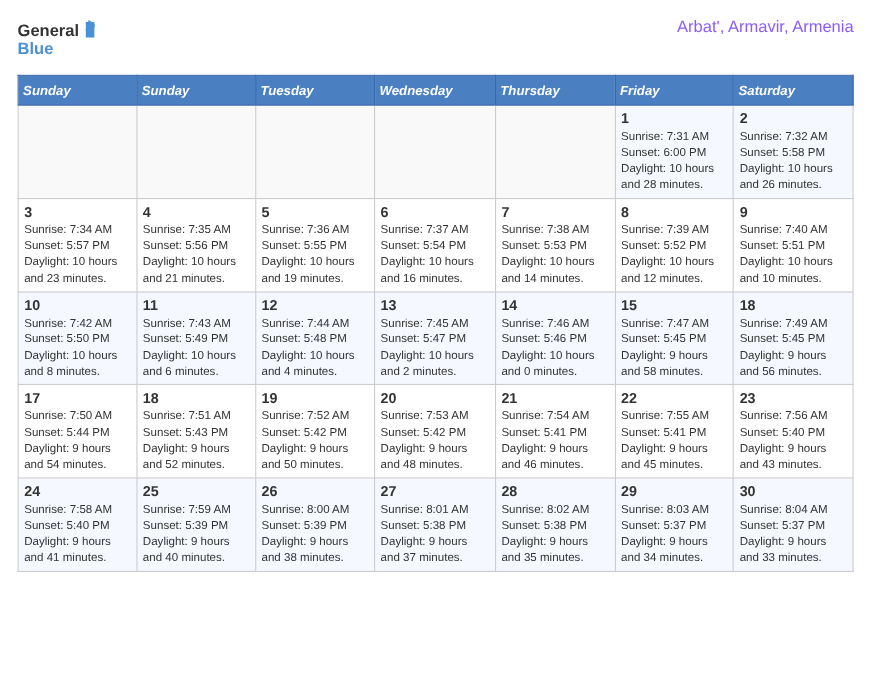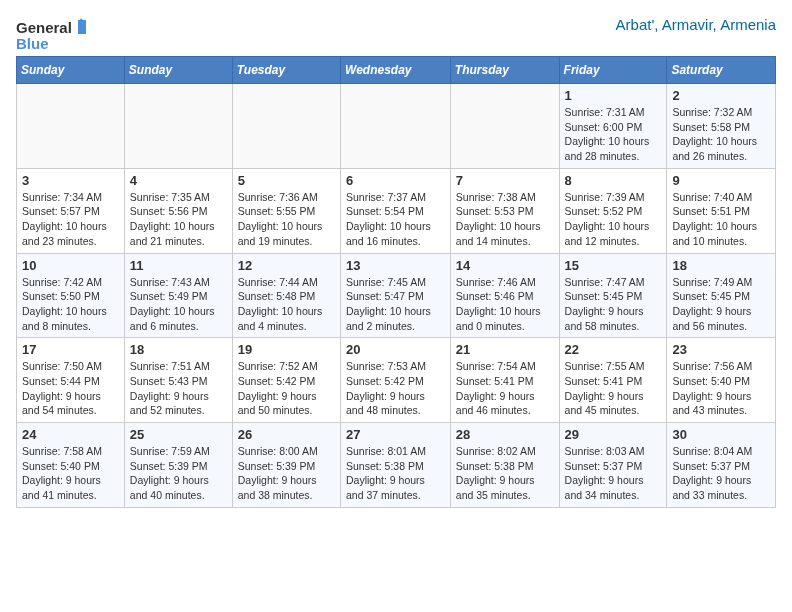--- a/index.html
+++ b/index.html
@@ -7,37 +7,38 @@
       font-family: Arial, sans-serif;
       background: #fff;
       width: 792px;
       min-height: 612px;
       padding: 16px;
     }
     .header {
       display: flex;
       justify-content: space-between;
       align-items: flex-start;
+      margin-bottom: 12px;
     }
     .logo {
       display: flex;
       align-items: center;
       gap: 4px;
     }
     .title-block {
       text-align: right;
     }
     .month-title {
       font-size: 36px;
       font-weight: normal;
       color: #333;
     }
     .location {
       font-size: 15px;
-      color: #0369a1;
+      color: #8b5cf6;
     }
     .calendar {
       width: 100%;
       border-collapse: collapse;
       font-size: 11px;
     }
     .calendar thead th {
       background: #4a7fc1;
       color: #fff;
       padding: 6px 4px;

